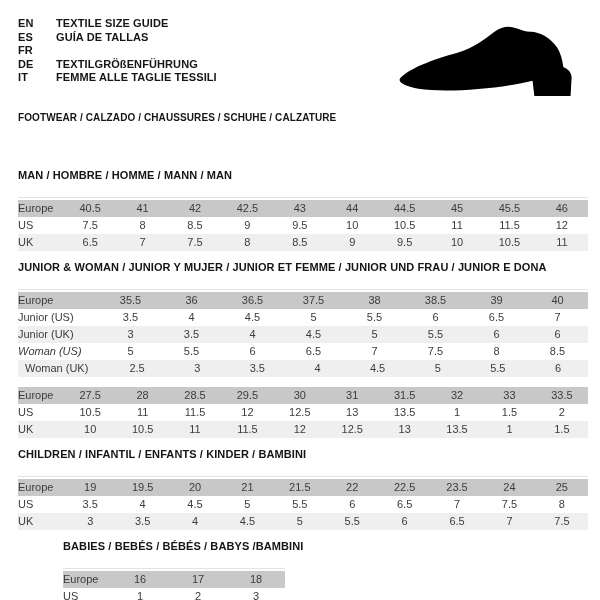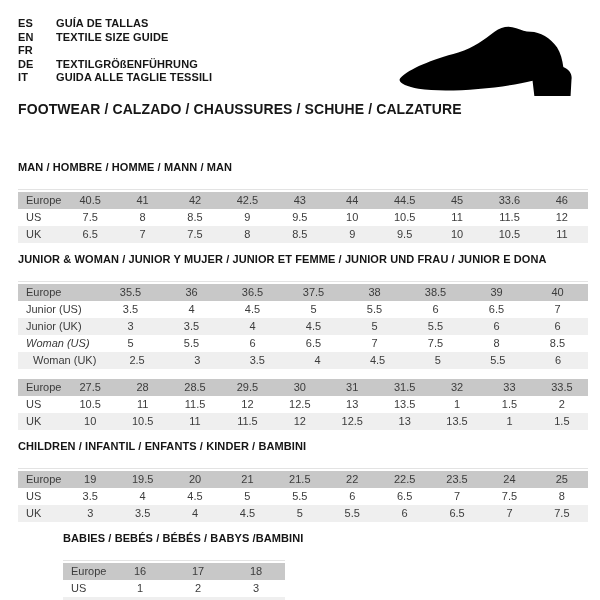--- a/index.html
+++ b/index.html
@@ -24,22 +24,22 @@
     font-weight:700; font-size:11px; line-height:13.6px;
     color:var(--heading-text, #1b1b1b);
     letter-spacing:0.1px;
   }
   .lang-code { flex:0 0 38px; }
   .lang-label { white-space:nowrap; }
   
   .shoe { position:absolute; top:20px; right:14px; }
   
   .category-title {
-    margin-top:17px;
-    font-size:14px; font-weight:700; line-height:15px;
+    margin-top:25px;
+    font-size:10px; font-weight:700; line-height:15px;
     color:var(--heading-text, #101010);
     letter-spacing:0.1px;
     white-space:nowrap;
   }
   
   .size-tables { margin-top:44px; }
   .size-section { margin-bottom:10px; }
   .table-title {
     font-size:11px; font-weight:700; line-height:13px;
     color:var(--title-text, #151515);
@@ -50,47 +50,47 @@
   }
   .size-table { display:flex; flex-direction:column; }
   .t-row {
     display:flex; height:17px; align-items:center;
     font-size:11px; line-height:17px;
     color:var(--table-text, #3c3c3c);
     background:var(--row-bg, #ffffff);
   }
   .t-row.hdr { background:var(--header-row-bg, #c8c8c8); }
   .t-row.alt { background:var(--alt-row-bg, #efefef); }
-  .t-label { padding-left:8px; flex:0 0 auto; white-space:nowrap; }
+  .t-label { padding-left:0; flex:0 0 auto; white-space:nowrap; }
   .t-cell { flex:1 1 0; text-align:center; }
 </style>
 </head>
 <body>
 
 <div class="page">
 
   <div class="langs">
       <div class="lang-row">
+        <span class="lang-code">EN</span>
+        <span class="lang-label">TEXTILE SIZE GUIDE</span>
+      </div>
+      <div class="lang-row">
         <span class="lang-code">ES</span>
         <span class="lang-label">GUÍA DE TALLAS</span>
       </div>
       <div class="lang-row">
-        <span class="lang-code">EN</span>
-        <span class="lang-label">TEXTILE SIZE GUIDE</span>
-      </div>
-      <div class="lang-row">
         <span class="lang-code">FR</span>
       </div>
       <div class="lang-row">
         <span class="lang-code">DE</span>
         <span class="lang-label">TEXTILGRÖßENFÜHRUNG</span>
       </div>
       <div class="lang-row">
         <span class="lang-code">IT</span>
-        <span class="lang-label">GUIDA ALLE TAGLIE TESSILI</span>
+        <span class="lang-label">FEMME ALLE TAGLIE TESSILI</span>
       </div>
     </div>
 
   <svg class="shoe" width="192" height="86" viewBox="0 0 210 95" aria-hidden="true">
     <path fill="var(--icon-color, #000000)" d="
       M6 64
       C16 54 40 44 70 36
       C88 30 98 22 110 13
       C118 7 126 6 134 9
       C140 11 144 13 150 13
@@ -114,21 +114,21 @@
           <div class="t-row hdr">
             <div class="t-label" style="flex: 0 0 46px;">Europe</div>
             <div class="t-cell">40.5</div>
             <div class="t-cell">41</div>
             <div class="t-cell">42</div>
             <div class="t-cell">42.5</div>
             <div class="t-cell">43</div>
             <div class="t-cell">44</div>
             <div class="t-cell">44.5</div>
             <div class="t-cell">45</div>
-            <div class="t-cell">33.6</div>
+            <div class="t-cell">45.5</div>
             <div class="t-cell">46</div>
           </div>
           <div class="t-row">
             <div class="t-label" style="flex: 0 0 46px;">US</div>
             <div class="t-cell">7.5</div>
             <div class="t-cell">8</div>
             <div class="t-cell">8.5</div>
             <div class="t-cell">9</div>
             <div class="t-cell">9.5</div>
             <div class="t-cell">10</div>

